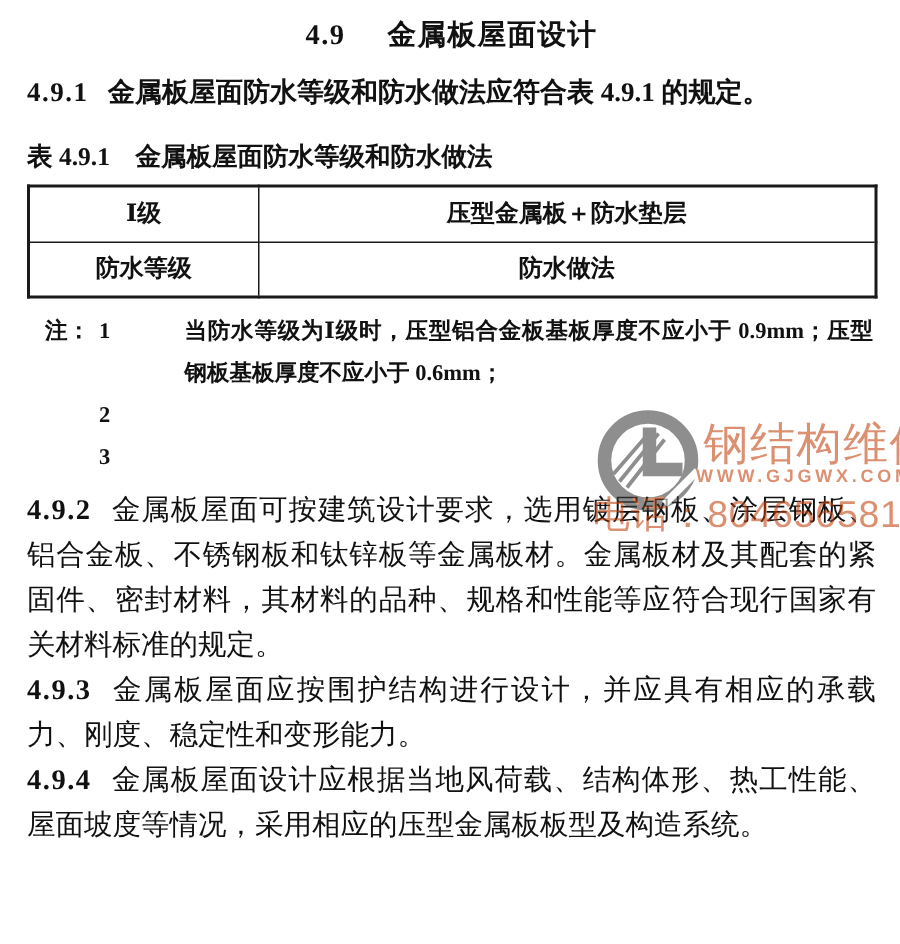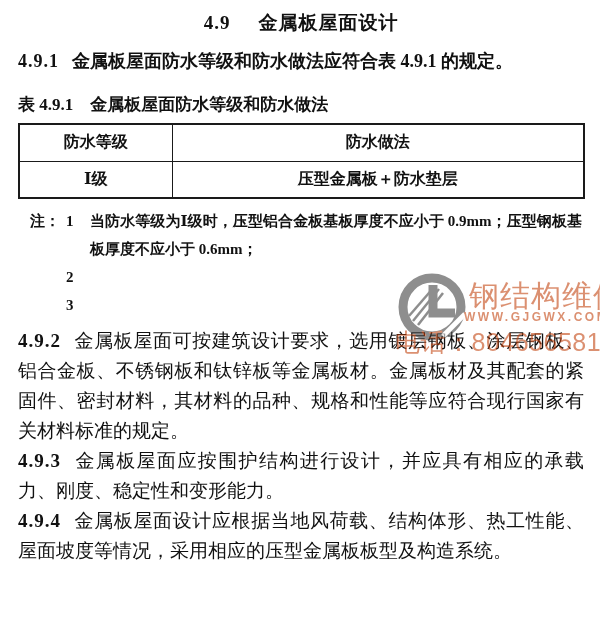--- a/index.html
+++ b/index.html
@@ -61,21 +61,21 @@
   table.grade-table td.col-grade { width: 153px; }
   .notes {
     margin: 8px 0 0 12px;
     font-size: 15px;
     font-weight: bold;
     line-height: 28px;
   }
   .note-row { display: flex; }
   .note-label { flex: none; width: 36px; }
   .note-num { flex: none; width: 24px; }
-  .note-text { flex: 1; text-align: justify; padding-right: 2px; }
+  .note-text { flex: 1; text-align: justify; padding-right: 2px; margin-left: 33px; }
   .body-clauses { margin-top: 7px; }
   .body-clauses p.clause + p.clause { margin-top: 0; }
   
   .watermark {
     position: absolute;
     left: 12px; top: 0; width: 600px; height: 544px;
     pointer-events: none;
     color: #c2410c;
     opacity: 0.58;
     font-family: "Liberation Sans", "DejaVu Sans", sans-serif;
@@ -106,26 +106,26 @@
 
   <p class="clause clause-491">
     <span class="num">4.9.1</span><span>金属板屋面防水等级和防水做法应符合表 4.9.1 的规定。</span>
   </p>
 
   <div class="table-caption">表 4.9.1　金属板屋面防水等级和防水做法</div>
 
   <table class="grade-table">
     <tbody>
       <tr>
+        <td class="col-grade">Ⅰ级</td>
+        <td>压型金属板＋防水垫层</td>
+      </tr>
+      <tr>
         <td class="col-grade">防水等级</td>
         <td>防水做法</td>
-      </tr>
-      <tr>
-        <td class="col-grade">Ⅰ级</td>
-        <td>压型金属板＋防水垫层</td>
       </tr>
     </tbody>
   </table>
 
   <div class="notes">
     <div class="note-row">
       <span class="note-label">注：</span>
       <span class="note-num">1</span>
       <span class="note-text">当防水等级为Ⅰ级时，压型铝合金板基板厚度不应小于 0.9mm；压型钢板基板厚度不应小于 0.6mm；</span>
     </div>

